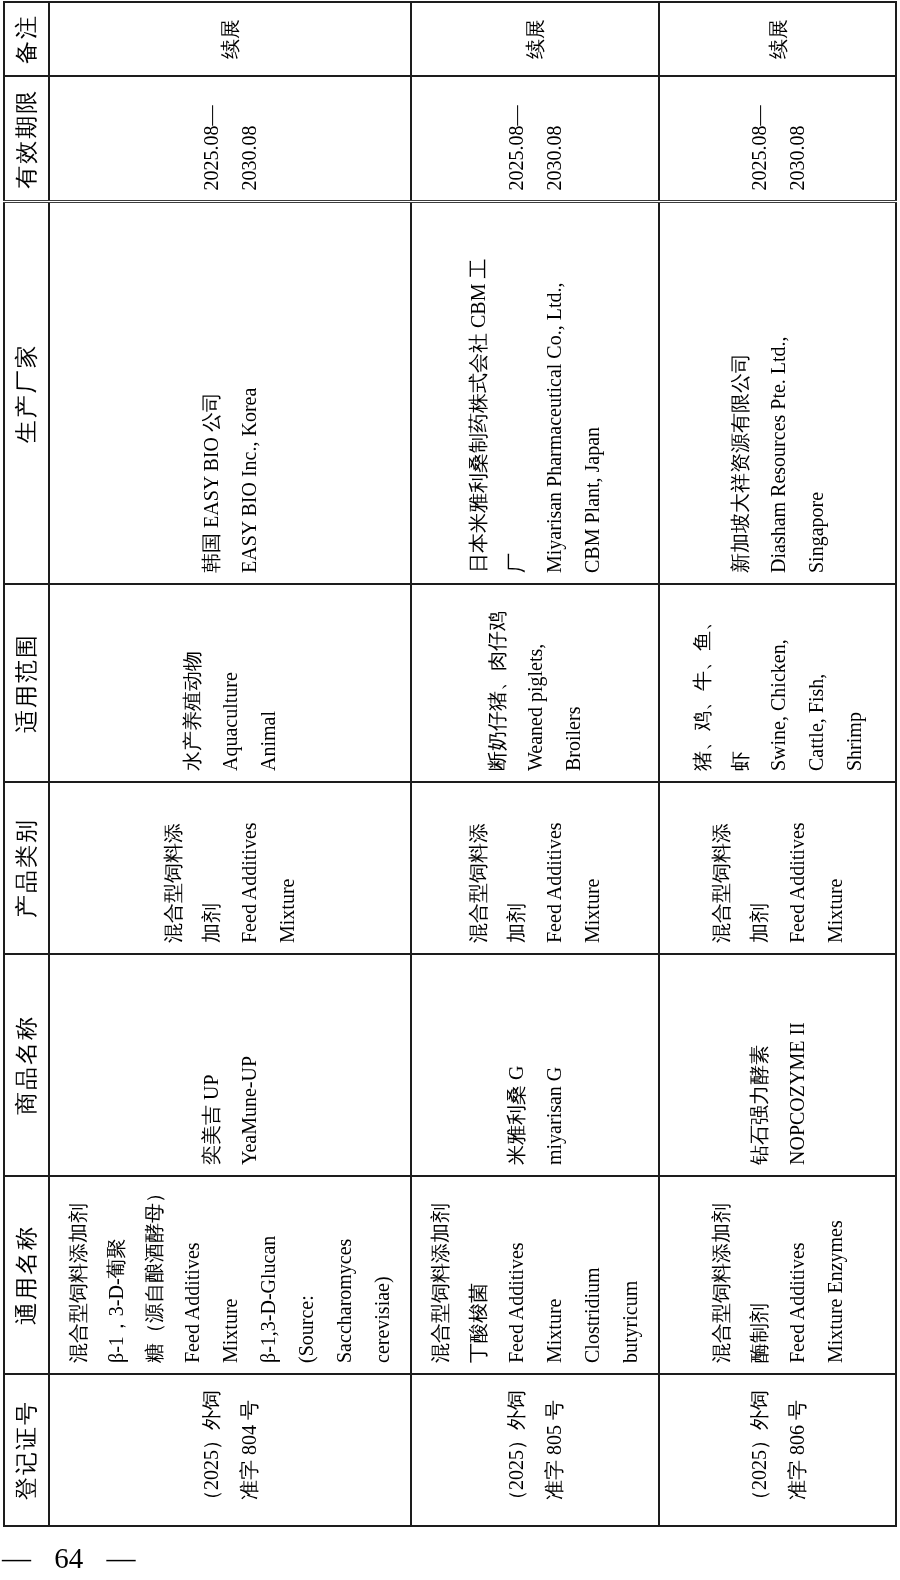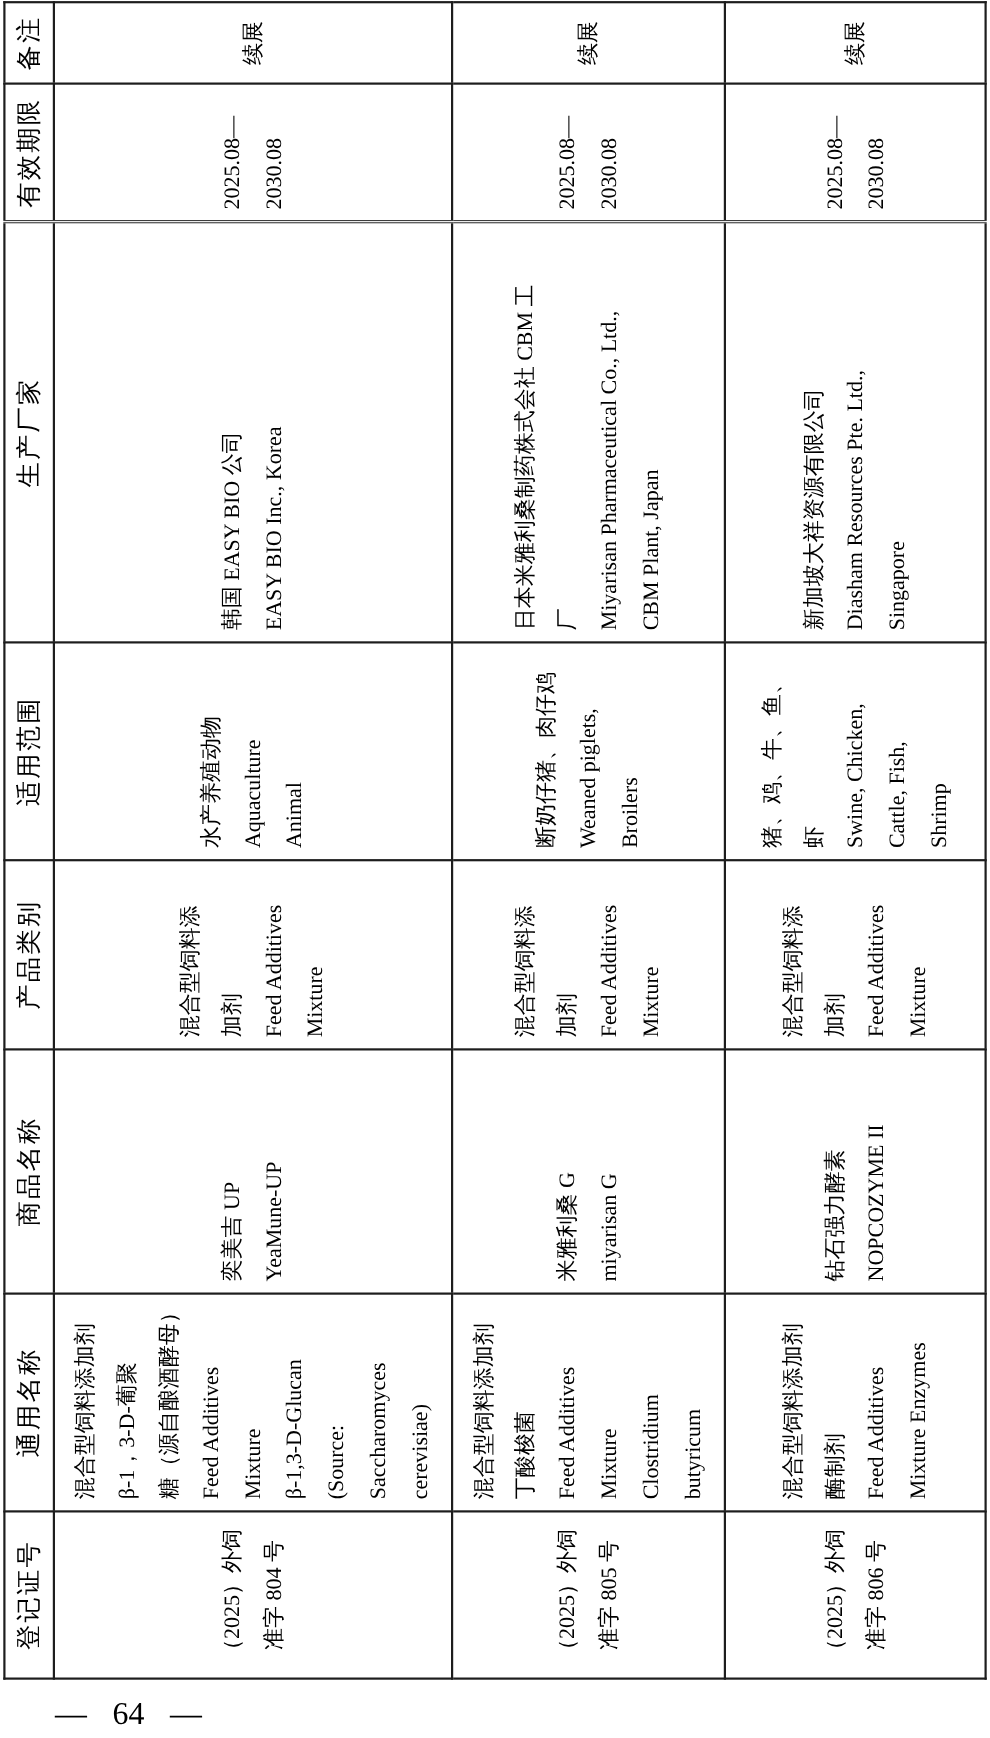--- a/index.html
+++ b/index.html
@@ -35,21 +35,21 @@
     text-align:left;padding:0 4px 0 10px;
   }
   td.ctr{text-align:center;padding:0 2px;}
   .validity-b{border-left:3px double #3c3c3c !important;}
   tr.head{height:45px;}
   tr.r1{height:362px;}
   tr.r2{height:248px;}
   tr.r3{height:237px;}
   .pageno{
     position:absolute;left:2px;top:1542px;
-    font-size:29px;word-spacing:16px;white-space:pre;margin-left:48px;
+    font-size:29px;word-spacing:16px;white-space:pre;
   }
 </style>
 </head>
 <body>
 
 <div class="page">
 
   <div class="landscape">
     <table class="tbl">
       <colgroup>

